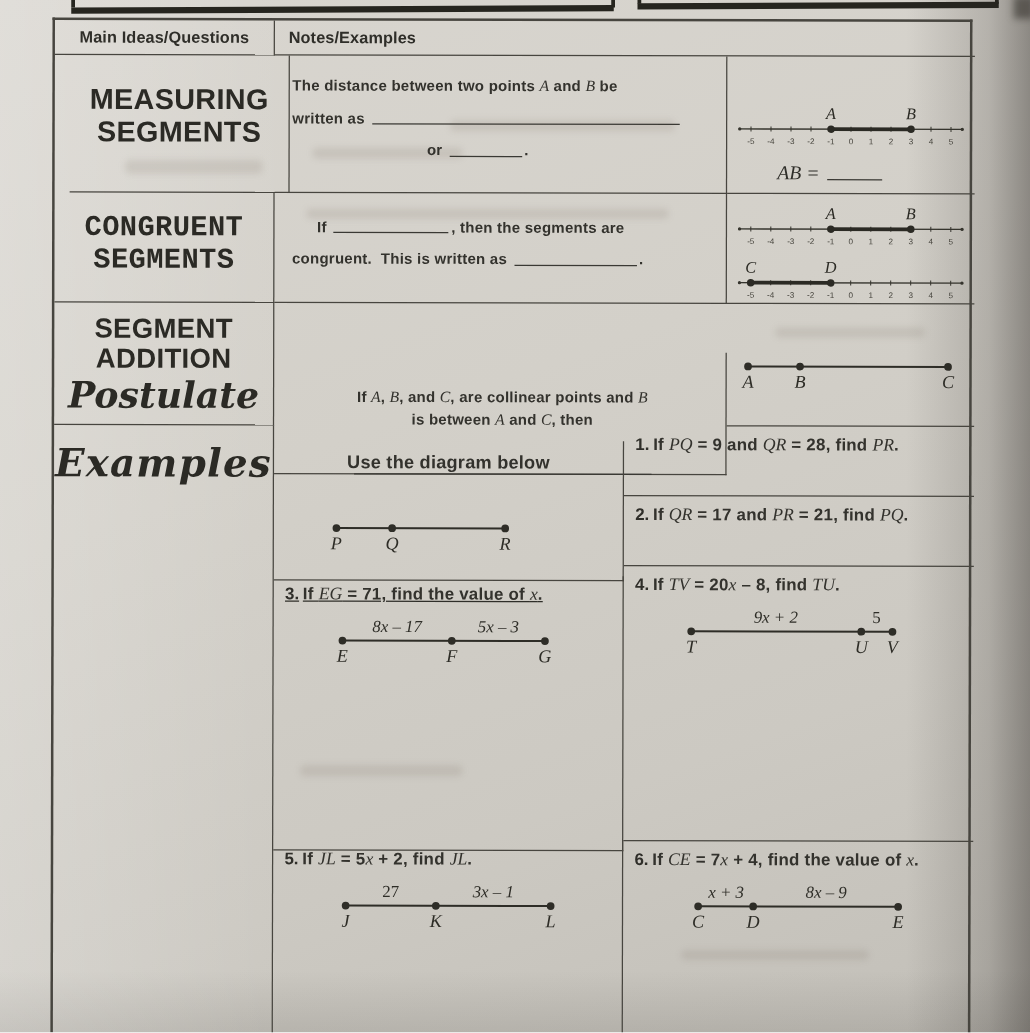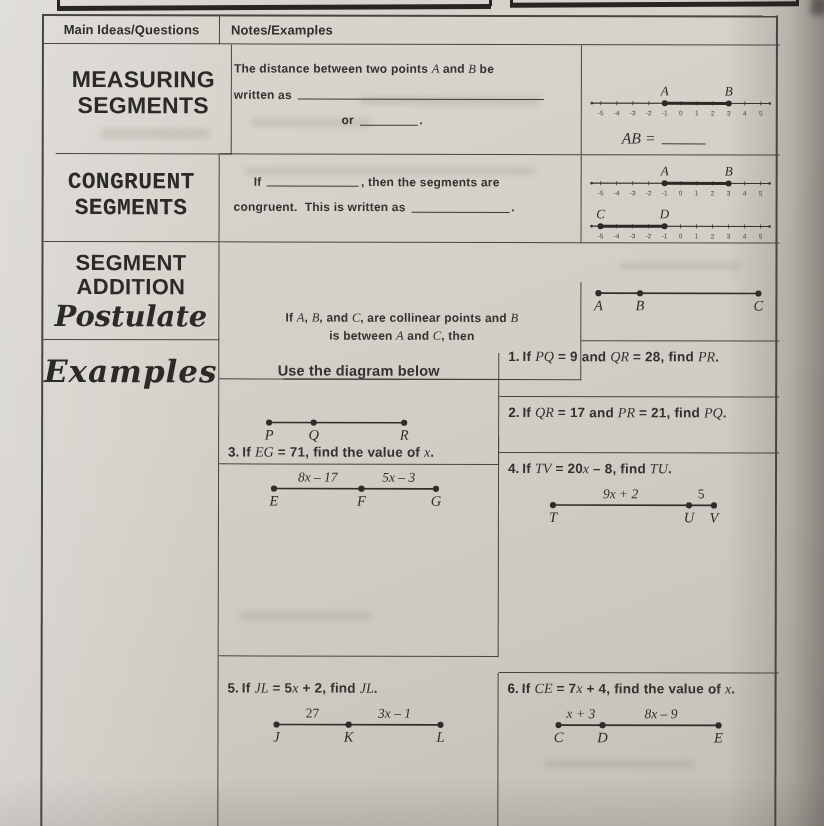--- a/index.html
+++ b/index.html
@@ -229,21 +229,21 @@
           </svg></div>
     </div>
 
     <div class="cell bb q" style="left:456px;top:324px;width:280px;height:56px;">
       <span class="qnum">1.</span><span class="hand"><span>If </span><span class="m">PQ</span><span> = 9 and </span><span class="m">QR</span><span> = 28, find </span><span class="m">PR</span><span>.</span></span>
     </div>
     <div class="cell bb q" style="left:456px;top:380px;width:280px;height:56px;">
       <span class="qnum">2.</span><span class="hand"><span>If </span><span class="m">QR</span><span> = 17 and </span><span class="m">PR</span><span> = 21, find </span><span class="m">PQ</span><span>.</span></span>
     </div>
 
-    <div class="cell br bb q" style="left:176px;top:420px;width:280px;height:220px;">
+    <div class="cell br bb q" style="left:176px;top:444px;width:280px;height:220px;text-decoration:underline;">
       <span class="qnum">3.</span><span class="hand"><span>If </span><span class="m">EG</span><span> = 71, find the value of </span><span class="m">x</span><span>.</span></span>
       <div class="diag" style="left:47px;top:26px;"><svg width="178" height="48" viewBox="0 0 178 48">
             <line x1="8" y1="26" x2="170" y2="26" stroke="#2e2d27" stroke-width="1.6"></line>
             <circle cx="8" cy="26" r="3.1" fill="#2e2d27"></circle>
             <text x="8" y="43" font-size="14.5" text-anchor="middle" fill="#2e2d27" font-style="italic" font-family="Liberation Serif, serif">E</text>
             <circle cx="95.48" cy="26" r="3.1" fill="#2e2d27"></circle>
             <text x="95.48" y="43" font-size="14.5" text-anchor="middle" fill="#2e2d27" font-style="italic" font-family="Liberation Serif, serif">F</text>
             <circle cx="170" cy="26" r="3.1" fill="#2e2d27"></circle>
             <text x="170" y="43" font-size="14.5" text-anchor="middle" fill="#2e2d27" font-style="italic" font-family="Liberation Serif, serif">G</text>
             <text x="51.74" y="19" font-size="13.5" text-anchor="middle" fill="#2e2d27" font-style="italic" font-family="Liberation Serif, serif">8x – 17</text>

